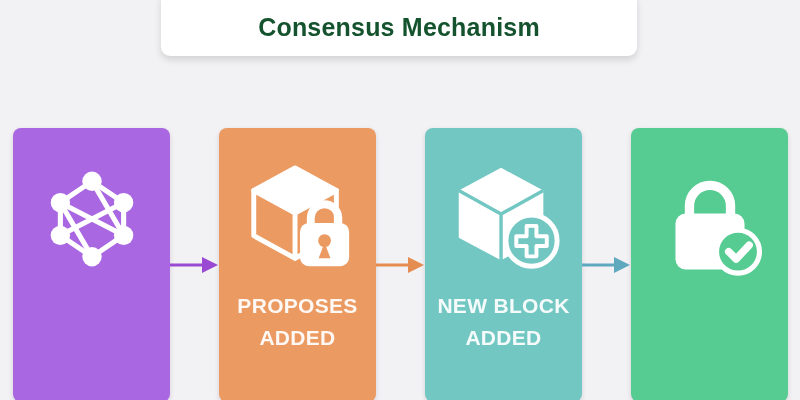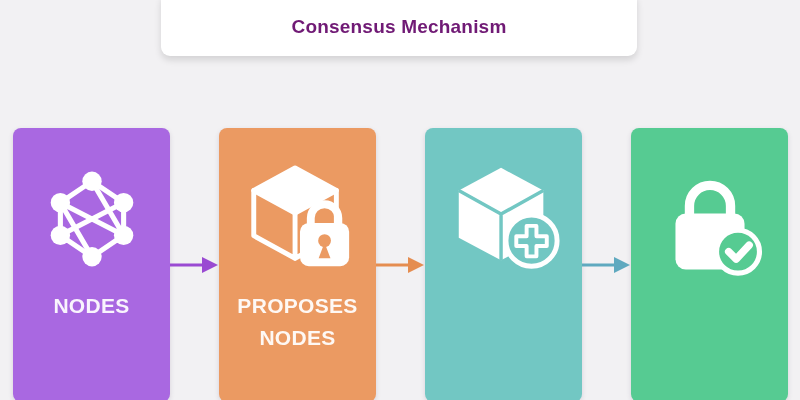--- a/index.html
+++ b/index.html
@@ -8,21 +8,21 @@
     background:#f2f1f3;
     font-family:"Liberation Sans",sans-serif;
   }
   .title-card{
     position:absolute;left:161px;top:-8px;width:476px;height:64px;
     background:#ffffff;border-radius:9px;
     box-shadow:0 4px 7px rgba(0,0,0,0.13);
     display:flex;align-items:center;justify-content:center;
   }
   .title-text{
-    font-size:19px;font-weight:700;color:#701a75;letter-spacing:.2px;padding-top:6px;
+    font-size:25px;font-weight:700;color:#14532d;letter-spacing:.2px;padding-top:6px;
   }
   .flow{
     position:absolute;left:13px;right:12px;top:128px;height:274px;
     display:flex;align-items:stretch;
   }
   .card{
     width:157px;flex:none;border-radius:8px;
     background:var(--c);
     box-shadow:0 2px 5px rgba(70,50,90,0.15);
     display:flex;flex-direction:column;align-items:center;
@@ -70,60 +70,60 @@
         <g fill="#ffffff">
           <circle cx="50" cy="13" r="9.5"></circle>
           <circle cx="19" cy="34" r="9.5"></circle>
           <circle cx="81" cy="34" r="9.5"></circle>
           <circle cx="19" cy="66" r="9.5"></circle>
           <circle cx="81" cy="66" r="9.5"></circle>
           <circle cx="50" cy="87" r="9.5"></circle>
         </g>
       </svg>
     </div>
-    <div class="card-label">NODES</div>
   </div>
 
   <div class="arrow-gap" style="--c: #9a4ad2;">
     <svg width="49" height="26" viewBox="0 0 49 26">
       <line class="arrow-line" x1="0" y1="13" x2="33" y2="13" stroke-width="3"></line>
       <polygon class="arrow-head" points="32,5 48,13 32,21"></polygon>
     </svg>
   </div>
 
   <div class="card" style="--c: #eb9a62;">
     <div class="icon">
       <svg width="118" height="118" viewBox="0 0 120 120">
         <polygon points="57,8 99,31 57,54 15,31" fill="#ffffff" stroke="#ffffff" stroke-width="5" stroke-linejoin="round"></polygon>
         <path d="M15,31 L15,77 L57,100 L57,54 M99,31 L99,77 L57,100" fill="none" stroke="#ffffff" stroke-width="5" stroke-linejoin="round" stroke-linecap="round"></path>
         <path d="M73,66 v-7 a14,14 0 0 1 28,0 v7" fill="none" stroke="#ffffff" stroke-width="8"></path>
         <rect x="62" y="64" width="50" height="44" rx="9" fill="#ffffff"></rect>
         <circle class="cut-fill" cx="87" cy="82" r="6.5"></circle>
         <polygon class="cut-fill" points="87,84 81,100 93,100"></polygon>
       </svg>
     </div>
-    <div class="card-label">PROPOSES NODES</div>
+    <div class="card-label">PROPOSES ADDED</div>
   </div>
 
   <div class="arrow-gap" style="--c: #e58d50;">
     <svg width="49" height="26" viewBox="0 0 49 26">
       <line class="arrow-line" x1="0" y1="13" x2="33" y2="13" stroke-width="3"></line>
       <polygon class="arrow-head" points="32,5 48,13 32,21"></polygon>
     </svg>
   </div>
 
   <div class="card" style="--c: #72c7c3;">
     <div class="icon">
       <svg width="118" height="118" viewBox="0 0 120 120">
         <polygon points="57,8 100,31 100,79 57,102 14,79 14,31" fill="#ffffff"></polygon>
         <path class="cut-stroke" d="M14,31 L57,55 L100,31 M57,55 L57,102" fill="none" stroke-width="3.5"></path>
         <circle class="cut-fill" cx="88" cy="82" r="26" stroke="#ffffff" stroke-width="5"></circle>
         <path class="cut-fill" d="M83,67 h10 v10.5 h10.5 v10 h-10.5 v10.5 h-10 v-10.5 h-10.5 v-10 h10.5 z" stroke="#ffffff" stroke-width="4" stroke-linejoin="round"></path>
       </svg>
     </div>
+    <div class="card-label">NEW BLOCK ADDED</div>
   </div>
 
   <div class="arrow-gap" style="--c: #5fa9bf;">
     <svg width="49" height="26" viewBox="0 0 49 26">
       <line class="arrow-line" x1="0" y1="13" x2="33" y2="13" stroke-width="3"></line>
       <polygon class="arrow-head" points="32,5 48,13 32,21"></polygon>
     </svg>
   </div>
 
   <div class="card" style="--c: #56cb92;">

